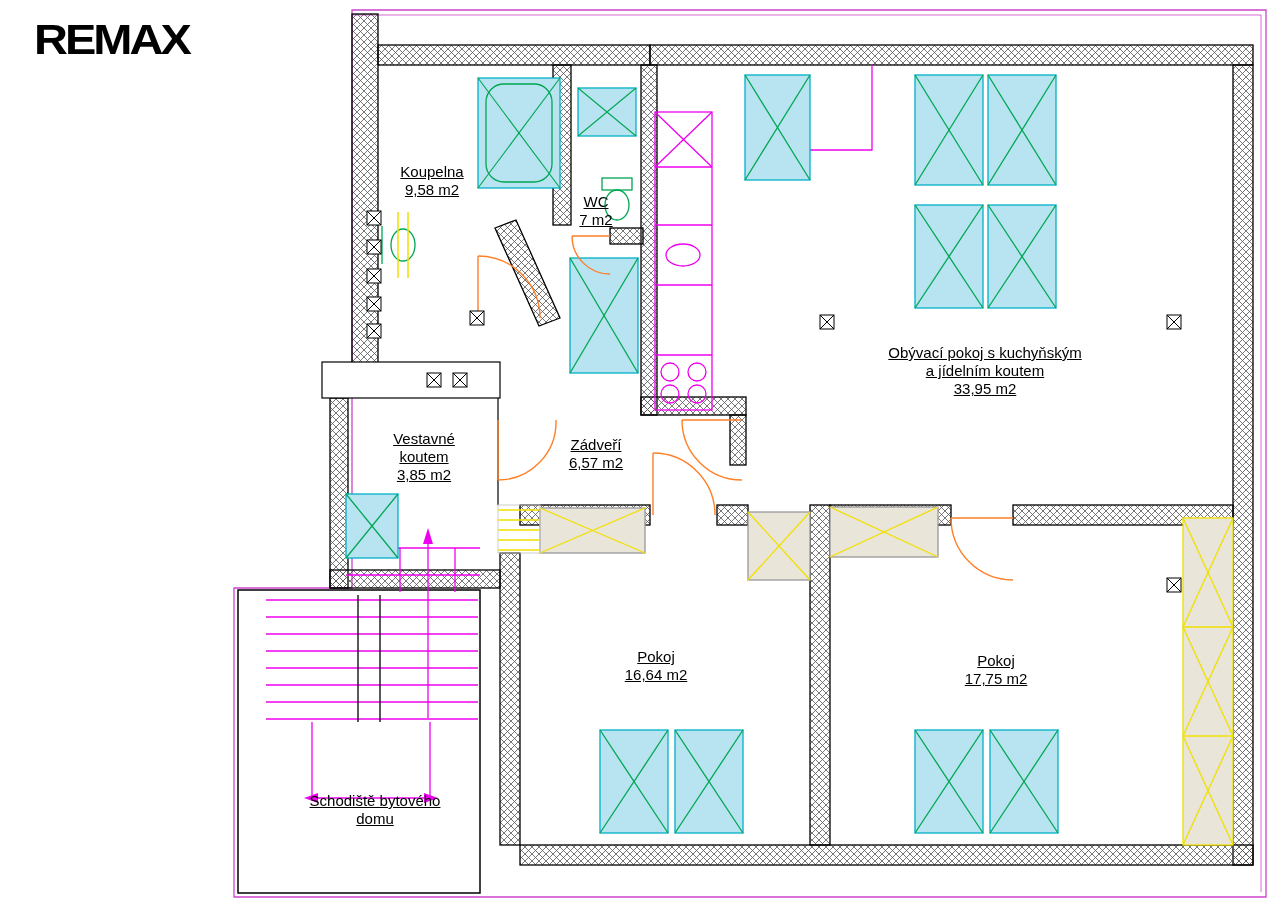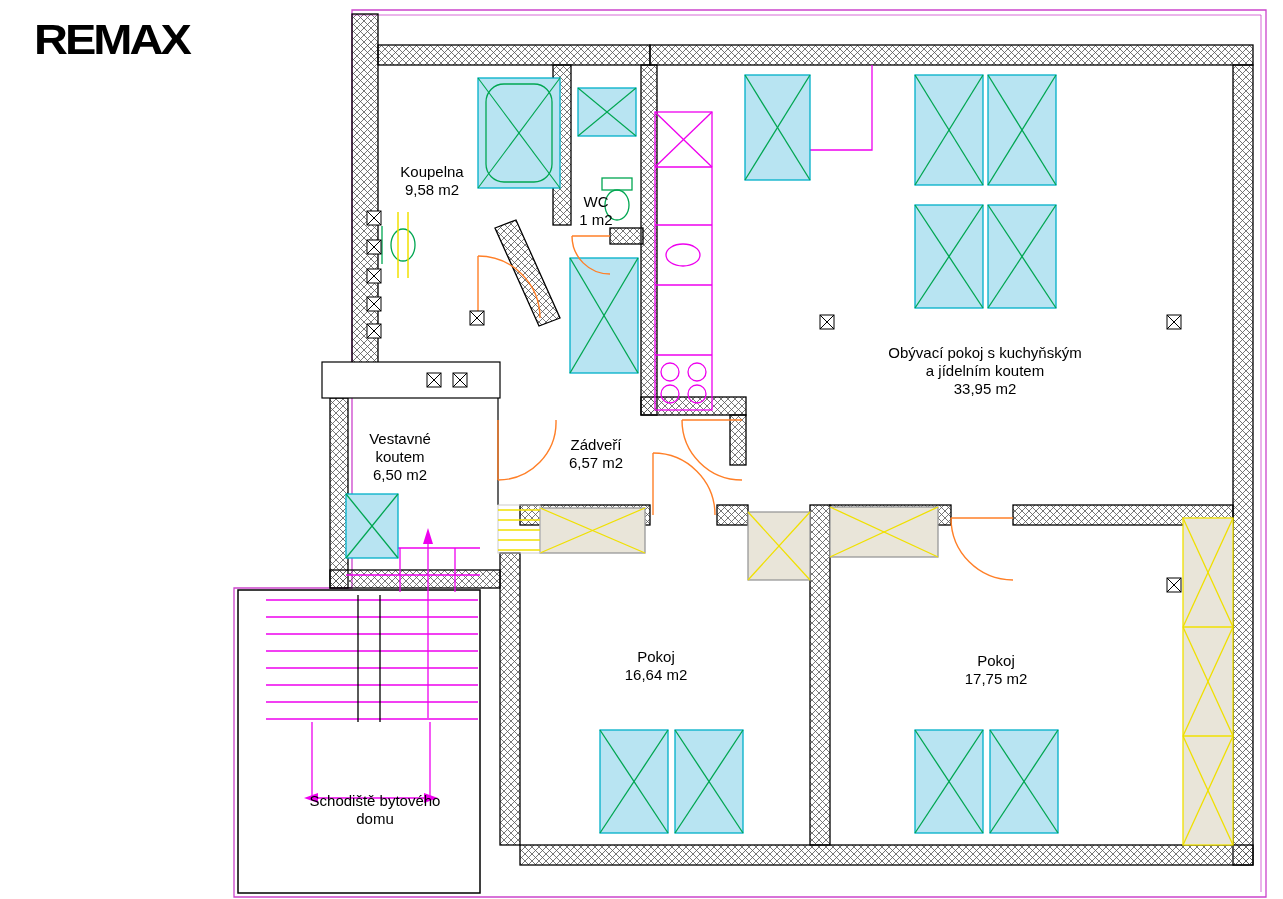--- a/index.html
+++ b/index.html
@@ -10,21 +10,21 @@
   .plan-svg{position:absolute;left:0;top:0;}
   .logo{
     position:absolute;left:34px;top:14px;
     font-size:47px;font-weight:900;letter-spacing:-3px;color:#000;
     transform:scaleY(0.92);transform-origin:top left;
   }
   .label{
     position:absolute;transform:translateX(-50%);
     text-align:center;font-size:15px;color:#000;line-height:18px;white-space:nowrap;
   }
-  .label span{display:block;}
+  .label span{display:block;text-decoration:underline;}
 </style>
 </head>
 <body>
 
 <svg class="plan-svg" width="1283" height="899" viewBox="0 0 1283 899">
   <defs>
     <pattern id="hatch" width="7" height="7" patternUnits="userSpaceOnUse">
       <path d="M0,0 L7,7 M7,0 L0,7" stroke="#555" stroke-width="0.8" fill="none"></path>
     </pattern>
   </defs>
@@ -306,33 +306,33 @@
   <span>REMAX</span>
 </div>
 
 <div class="label" style="left:432px;top:163px">
   <span>Koupelna</span>
   <span>9,58 m2</span>
 </div>
 
 <div class="label" style="left:596px;top:193px">
   <span>WC</span>
-  <span>1 m2</span>
+  <span>7 m2</span>
 </div>
 
 <div class="label" style="left:985px;top:344px">
   <span>Obývací pokoj s kuchyňským</span>
   <span>a jídelním koutem</span>
   <span>33,95 m2</span>
 </div>
 
-<div class="label" style="left:400px;top:430px">
+<div class="label" style="left:424px;top:430px">
   <span>Vestavné</span>
   <span>koutem</span>
-  <span>6,50 m2</span>
+  <span>3,85 m2</span>
 </div>
 
 <div class="label" style="left:596px;top:436px">
   <span>Zádveří</span>
   <span>6,57 m2</span>
 </div>
 
 <div class="label" style="left:656px;top:648px">
   <span>Pokoj</span>
   <span>16,64 m2</span>

